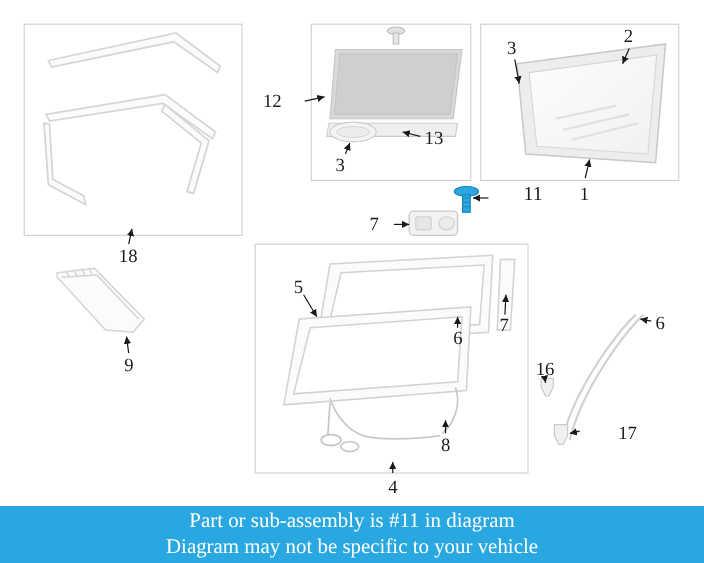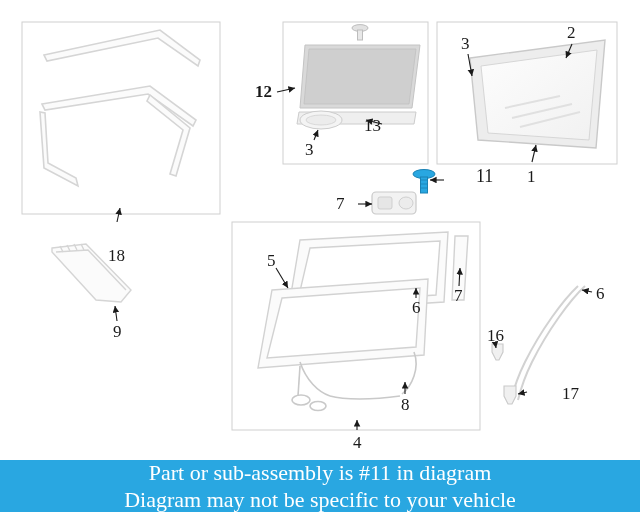--- a/index.html
+++ b/index.html
@@ -42,21 +42,21 @@
     width: 640px;
     height: 52px;
     background: #29a7e1;
     display: flex;
     flex-direction: column;
     align-items: center;
     justify-content: center;
   }
   .banner-line {
     font-family: "Liberation Serif", serif;
-    font-size: 22px;
+    font-size: 19px;
     color: #ffffff;
     line-height: 1.25;
     text-align: center;
   }
 </style>
 </head>
 <body>
 
 <div id="diagram-root">
 
@@ -199,26 +199,26 @@
   <div class="callout" style="left:567px; top:24px;">2</div>
   <div class="callout" style="left:461px; top:35px;">3</div>
   <div class="callout" style="left:353px; top:434px;">4</div>
   <div class="callout" style="left:267px; top:252px;">5</div>
   <div class="callout" style="left:412px; top:299px;">6</div>
   <div class="callout" style="left:454px; top:287px;">7</div>
   <div class="callout" style="left:401px; top:396px;">8</div>
   <div class="callout" style="left:113px; top:323px;">9</div>
   <div class="callout" style="left:336px; top:195px;">7</div>
   <div class="callout big" style="left:452px; top:167px;margin-left:24px;">11</div>
-  <div class="callout" style="left:255px; top:83px;font-weight:bold;">12</div>
-  <div class="callout" style="left:364px; top:117px;font-family:Liberation Serif, serif;">13</div>
+  <div class="callout" style="left:239px; top:83px;">12</div>
+  <div class="callout" style="left:386px; top:117px;font-family:Liberation Serif, serif;">13</div>
   <div class="callout" style="left:305px; top:141px;">3</div>
   <div class="callout" style="left:596px; top:285px;">6</div>
   <div class="callout" style="left:487px; top:327px;">16</div>
   <div class="callout" style="left:528px; top:385px;margin-left:34px;">17</div>
-  <div class="callout" style="left:108px; top:224px;margin-top:23px;">18</div>
+  <div class="callout" style="left:108px; top:224px;">18</div>
 
   <div class="banner">
     <div class="banner-line">Part or sub-assembly is #11 in diagram</div>
     <div class="banner-line">Diagram may not be specific to your vehicle</div>
   </div>
 
 </div>
 
 </body></html>

